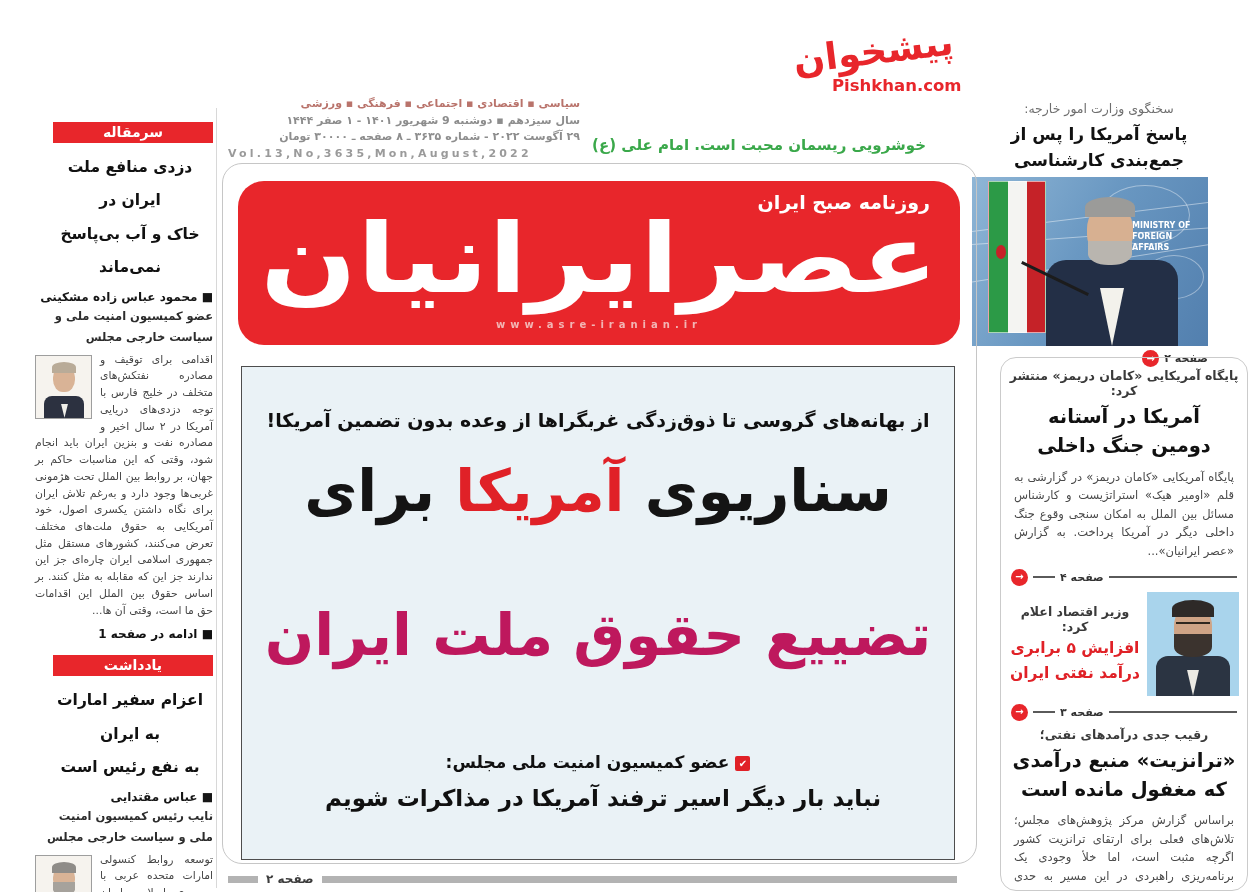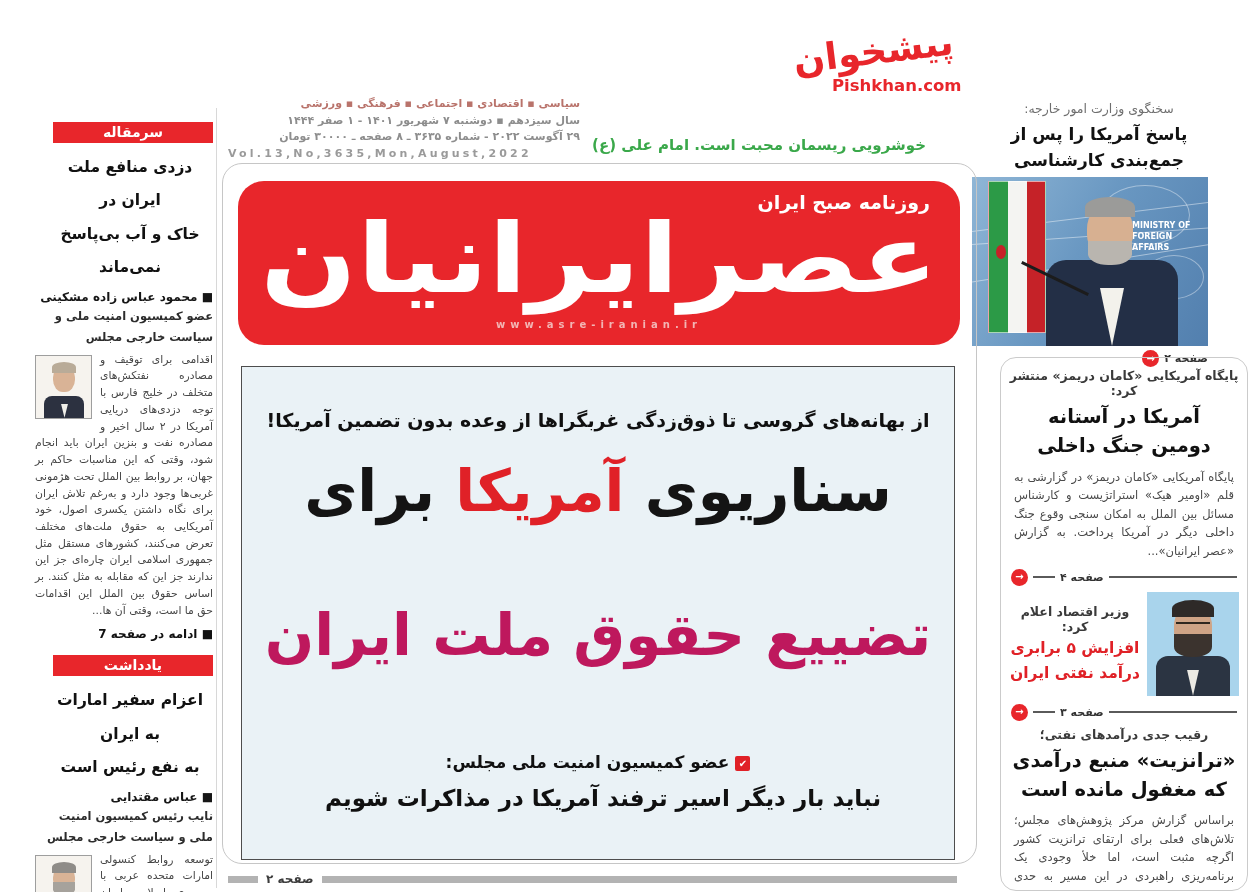--- a/index.html
+++ b/index.html
@@ -146,21 +146,21 @@
 
   <div class="col-divider"></div>
 
   <div class="pishkhan">
     <div class="pishkhan-fa">پیشخوان</div>
     <div class="pishkhan-en">Pishkhan.com</div>
   </div>
 
   <div class="date-block">
     <div class="date-cats">سیاسی ▪ اقتصادی ▪ اجتماعی ▪ فرهنگی ▪ ورزشی</div>
-    <div class="date-fa">سال سیزدهم ▪ دوشنبه ۷ شهریور ۱۴۰۱ - ۱ صفر ۱۴۴۴</div>
+    <div class="date-fa">سال سیزدهم ▪ دوشنبه 9 شهریور ۱۴۰۱ - ۱ صفر ۱۴۴۴</div>
     <div class="date-fa">۲۹ آگوست ۲۰۲۲ - شماره ۳۶۳۵ ـ ۸ صفحه ـ ۳۰۰۰۰ تومان</div>
     <div class="date-en">Vol.13,No,3635,Mon,August,2022</div>
   </div>
 
   <div class="hadith">خوشرویی ریسمان محبت است. امام علی (ع)</div>
 
   <div class="fm-block">
     <div class="fm-kicker">سخنگوی وزارت امور خارجه:</div>
     <div class="fm-title">پاسخ آمریکا را پس از جمع‌بندی کارشناسی می‌دهیم</div>
   </div>
@@ -275,21 +275,21 @@
       <div class="lc-byline">■ محمود عباس زاده مشکینی</div>
       <div class="lc-role">عضو کمیسیون امنیت ملی و سیاست خارجی مجلس</div>
       <div class="lc-body">
         <span class="author-photo">
           <span class="ap-head"></span>
           <span class="ap-hair light"></span>
           <span class="ap-body"></span>
           <span class="ap-shirt"></span>
         </span><span>اقدامی برای توقیف و مصادره نفتکش‌های متخلف در خلیج فارس با توجه دزدی‌های دریایی آمریکا در ۲ سال اخیر و مصادره نفت و بنزین ایران باید انجام شود، وقتی که این مناسبات حاکم بر جهان، بر روابط بین الملل تحت هژمونی غربی‌ها وجود دارد و به‌رغم تلاش ایران برای نگاه داشتن یکسری اصول، خود آمریکایی به حقوق ملت‌های مختلف تعرض می‌کنند، کشورهای مستقل مثل جمهوری اسلامی ایران چاره‌ای جز این ندارند جز این که مقابله به مثل کنند. بر اساس حقوق بین الملل این اقدامات حق ما است، وقتی آن ها...</span>
       </div>
-      <div class="lc-more">■ ادامه در صفحه 7</div>
+      <div class="lc-more">■ ادامه در صفحه 1</div>
     </div>
 
     <div>
       <div class="sec-bar">یادداشت</div>
       <div class="lc-title">
         <div>اعزام سفیر امارات به ایران</div>
         <div>به نفع رئیس است</div>
       </div>
       <div class="lc-byline">■ عباس مقتدایی</div>
       <div class="lc-role">نایب رئیس کمیسیون امنیت ملی و سیاست خارجی مجلس</div>

